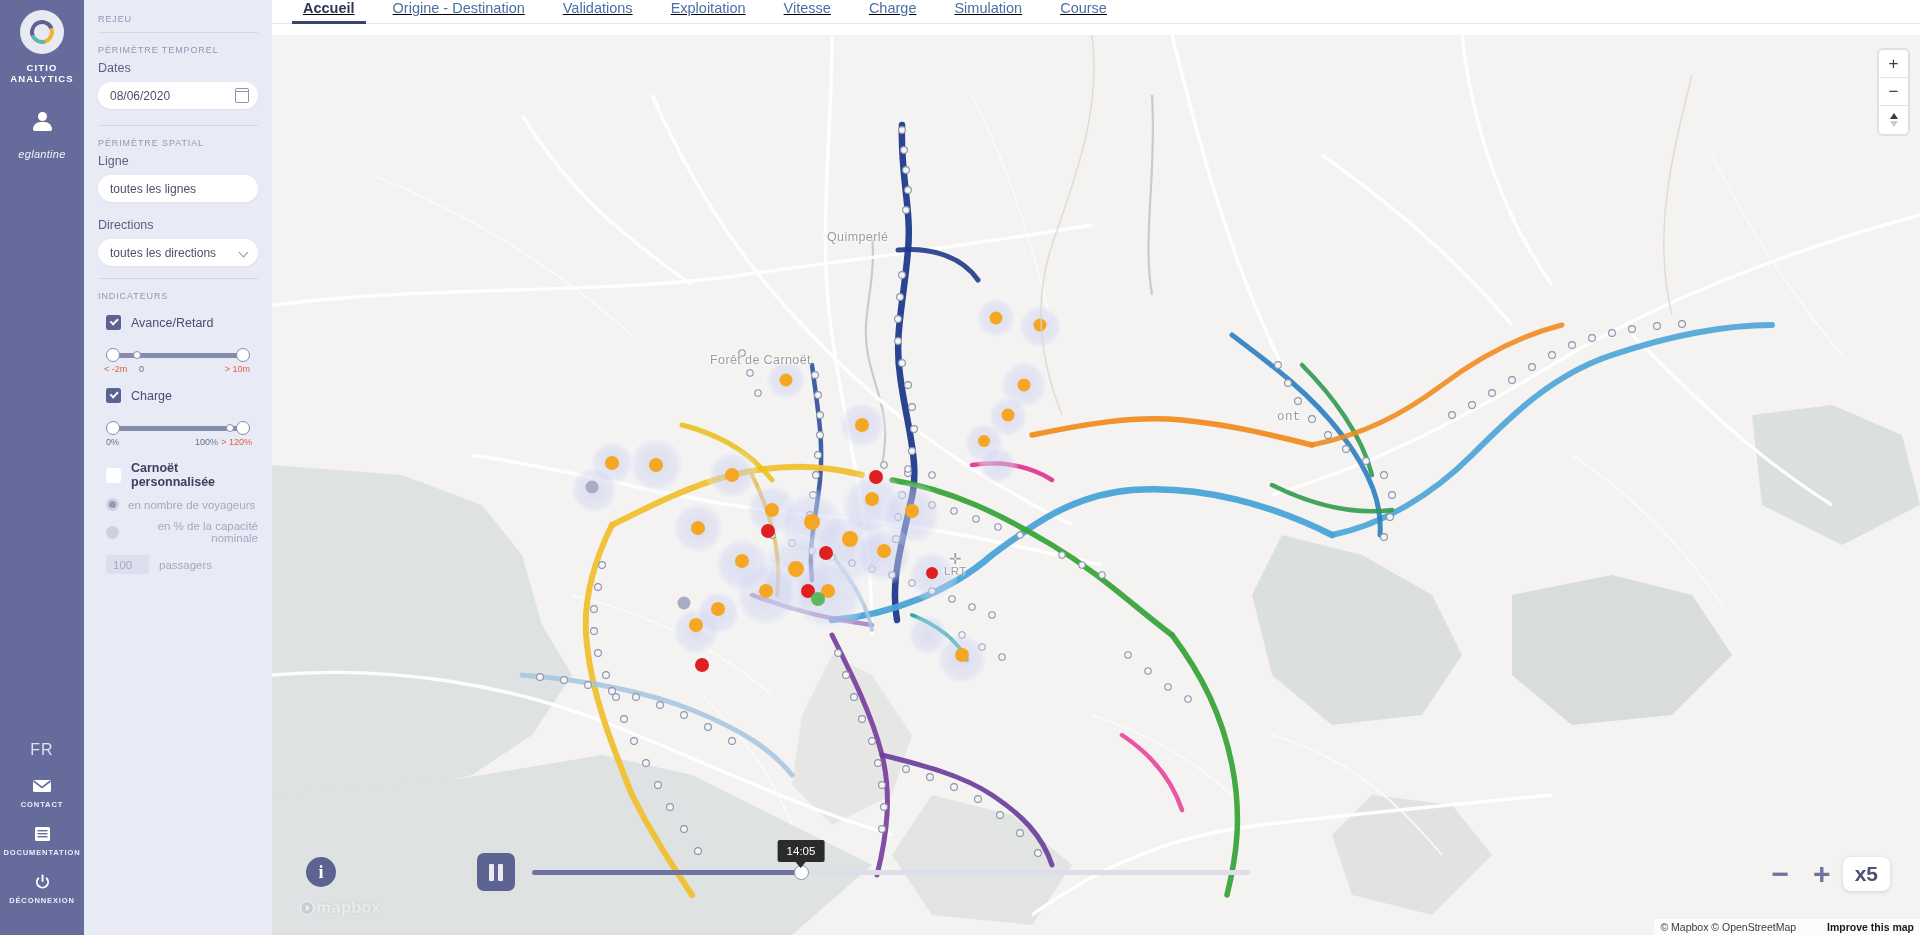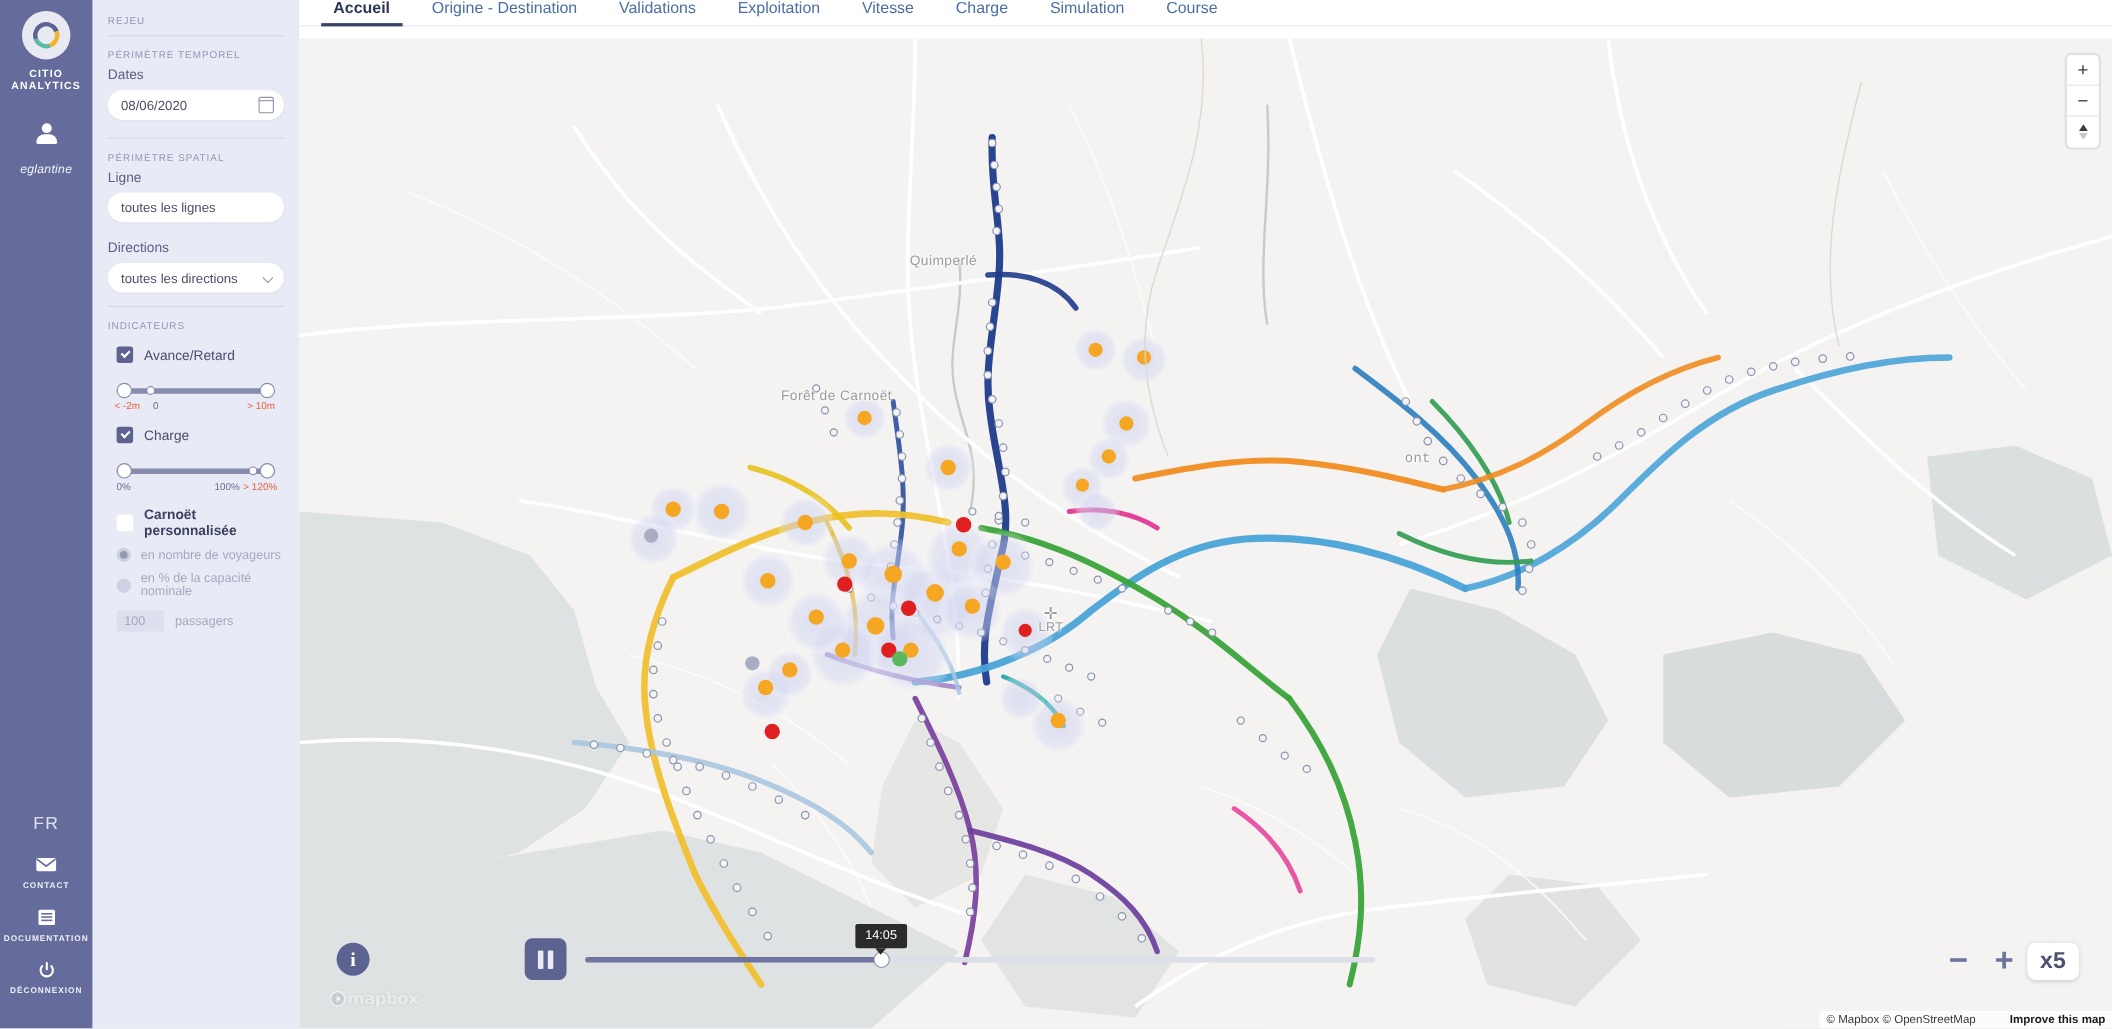--- a/index.html
+++ b/index.html
@@ -92,41 +92,41 @@
   .slider-wrap { margin: 14px 8px 0 8px; position:relative; height: 30px; }
   .track { position:absolute; left:0; right:0; top:9px; height:5px; background:#868cab; border-radius:3px; }
   .knob { position:absolute; top:4px; width:14px; height:14px; border-radius:50%;
     background:#fff; border:1.6px solid #868cab; }
   .knob.small { top:7px; width:8px; height:8px; border-width:1.4px; }
   .sl-marks { position:absolute; top:20px; left:0; right:0; font-size:9px; }
   .sl-marks span { position:absolute; white-space:nowrap; }
   .c-red { color:#e8603c; }
   .c-gray { color:#6a6f8d; }
 
-  .radio-row { display:flex; align-items:center; margin: 9px 0 0 8px; }
+  .radio-row { display:flex; align-items:center; margin: 9px 0 0 8px; text-align: right; }
   .radio {
     width:13px; height:13px; border-radius:50%; background:#cdd1e2;
     display:flex; align-items:center; justify-content:center; flex:0 0 13px;
   }
   .radio .dot { width:7px; height:7px; border-radius:50%; background:#9499b5; }
   .radio-lbl { margin-left:9px; font-size:11.5px; color:#a5a9c0; }
   .qty-row { display:flex; align-items:center; margin: 11px 0 0 8px; }
   .qty-input {
     width:43px; height:19px; background:#dcdfee; border:none; border-radius:2px;
     font-size:11.5px; color:#a5a9c0; padding-left:7px;
     font-family:"Liberation Sans", sans-serif;
   }
   .qty-unit { margin-left:10px; font-size:11.5px; color:#a5a9c0; }
 
   
   .main { flex:1; position:relative; height:935px; background:#fff; }
 
   .tabs {
     height: 24px; background:#fff; display:flex; align-items:flex-end;
-    border-bottom: 1px solid #e3e5ef; padding-left: 12px;
+    border-bottom: 1px solid #e3e5ef; padding-left: 12px; text-decoration: underline;
   }
   .tab {
     padding: 0 19px 7px 19px; font-size:14.5px; color:#4a6fa5; cursor:pointer;
     position:relative; line-height: 16px;
   }
   .tab.active { color:#2c3555; font-weight:bold; }
   .tab.active:after {
     content:''; position:absolute; left:8px; right:8px; bottom:-1px; height:3px; background:#3a4468;
   }
 

